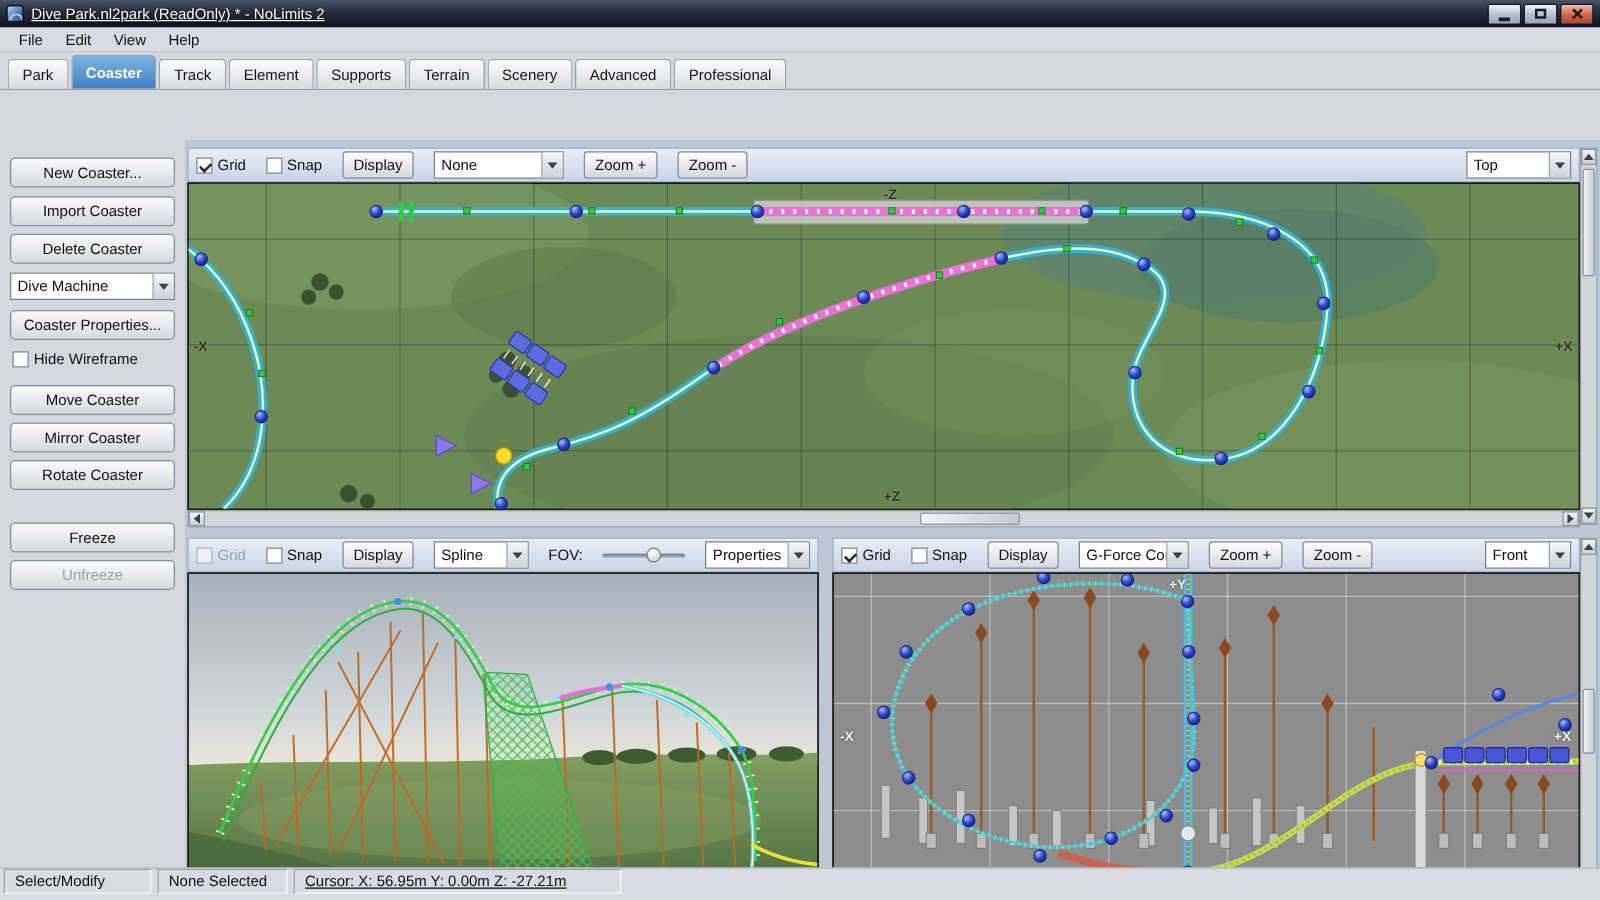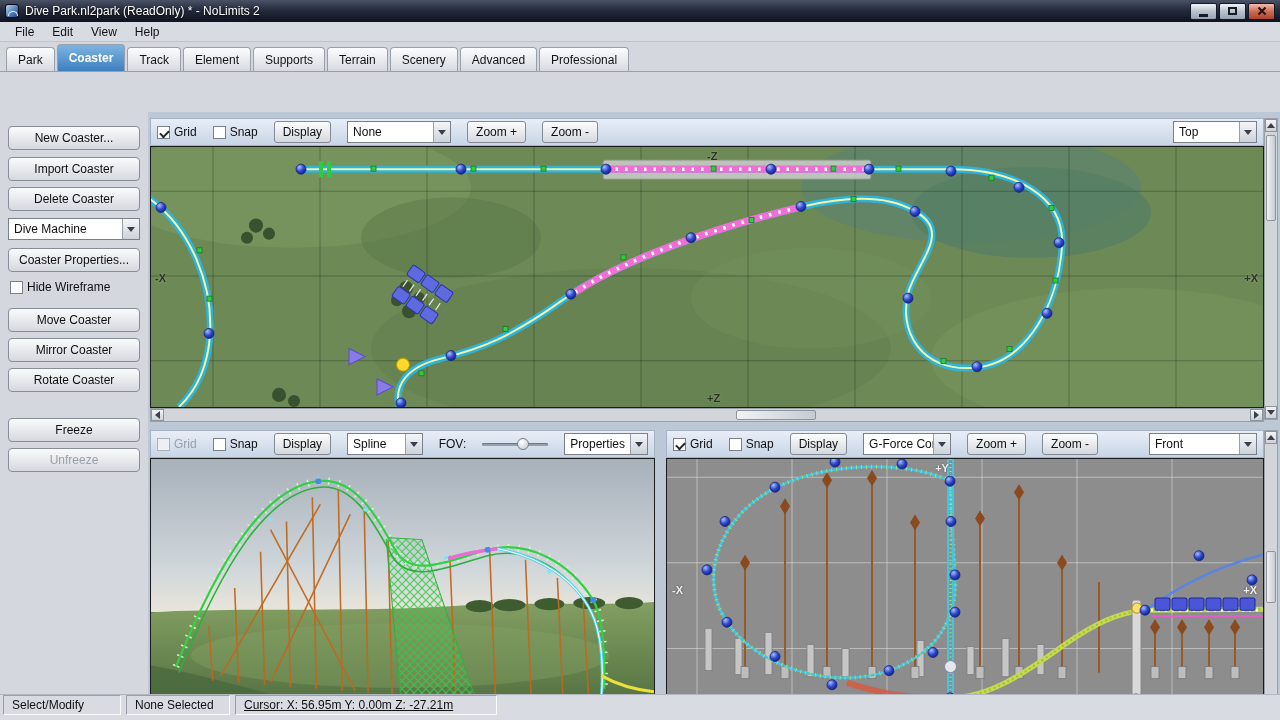--- a/index.html
+++ b/index.html
@@ -6,21 +6,21 @@
   html,body { width:1280px; height:720px; overflow:hidden; font-family:"Liberation Sans",sans-serif; background:#d4d7de; }
 
   
   #titlebar { position:absolute; top:0; left:0; width:1280px; height:22px;
     background:linear-gradient(180deg,#4a5266 0%,#252c3c 45%,#0f1320 100%);
     display:flex; align-items:center; padding:0 5px; }
   #app-icon { width:14px; height:14px; margin-right:6px; border-radius:3px;
     background:linear-gradient(135deg,#bcd4ec 0%,#4e7ab8 60%,#274a80 100%); border:1px solid #0a0e18; position:relative; }
   #app-icon::after { content:""; position:absolute; left:2px; top:6px; width:8px; height:4px;
     border:1.5px solid #e8f2ff; border-bottom:none; border-radius:6px 6px 0 0; }
-  #title-text { color:#fff; font-size:12px; text-shadow:0 1px 2px #000; flex:1; }
+  #title-text { color:#fff; font-size:12px; text-shadow:0 1px 2px #000; flex:1;text-decoration:underline; }
   .win-btn { width:27px; height:17px; margin-left:2px; border:1px solid #141926; border-radius:2px;
     background:linear-gradient(#f0f3f7,#b9c1cc 50%,#99a2b2); display:flex; align-items:center; justify-content:center; }
   .win-btn.close { background:linear-gradient(#f0bcae,#d06a52 50%,#a8452f); }
   .glyph-min { width:9px; height:3px; background:#161b28; margin-top:8px; }
   .glyph-max { width:9px; height:8px; border:2px solid #161b28; }
   .glyph-close { position:relative; width:10px; height:10px; }
   .glyph-close::before,.glyph-close::after { content:""; position:absolute; left:4px; top:0; width:2px; height:10px; background:#2a1210; }
   .glyph-close::before { transform:rotate(45deg); } .glyph-close::after { transform:rotate(-45deg); }
 
   
@@ -450,21 +450,21 @@
       </label>
       <button class="tb-btn">Display</button>
       <div class="dd" style="width:88px">
         <span class="dd-text">G-Force Com</span>
         <span class="dd-btn">
             <span class="tri tri-down"></span>
           </span>
       </div>
       <button class="tb-btn">Zoom +</button>
       <button class="tb-btn">Zoom -</button>
-      <div class="dd spacer" style="width:108px">
+      <div class="dd spacer" style="width:69px">
         <span class="dd-text">Front</span>
         <span class="dd-btn">
             <span class="tri tri-down"></span>
           </span>
       </div>
     </div>
 
     <div class="vp-frame" id="vp-front">
       <svg viewBox="0 0 596 258" preserveAspectRatio="none">
         <defs>

